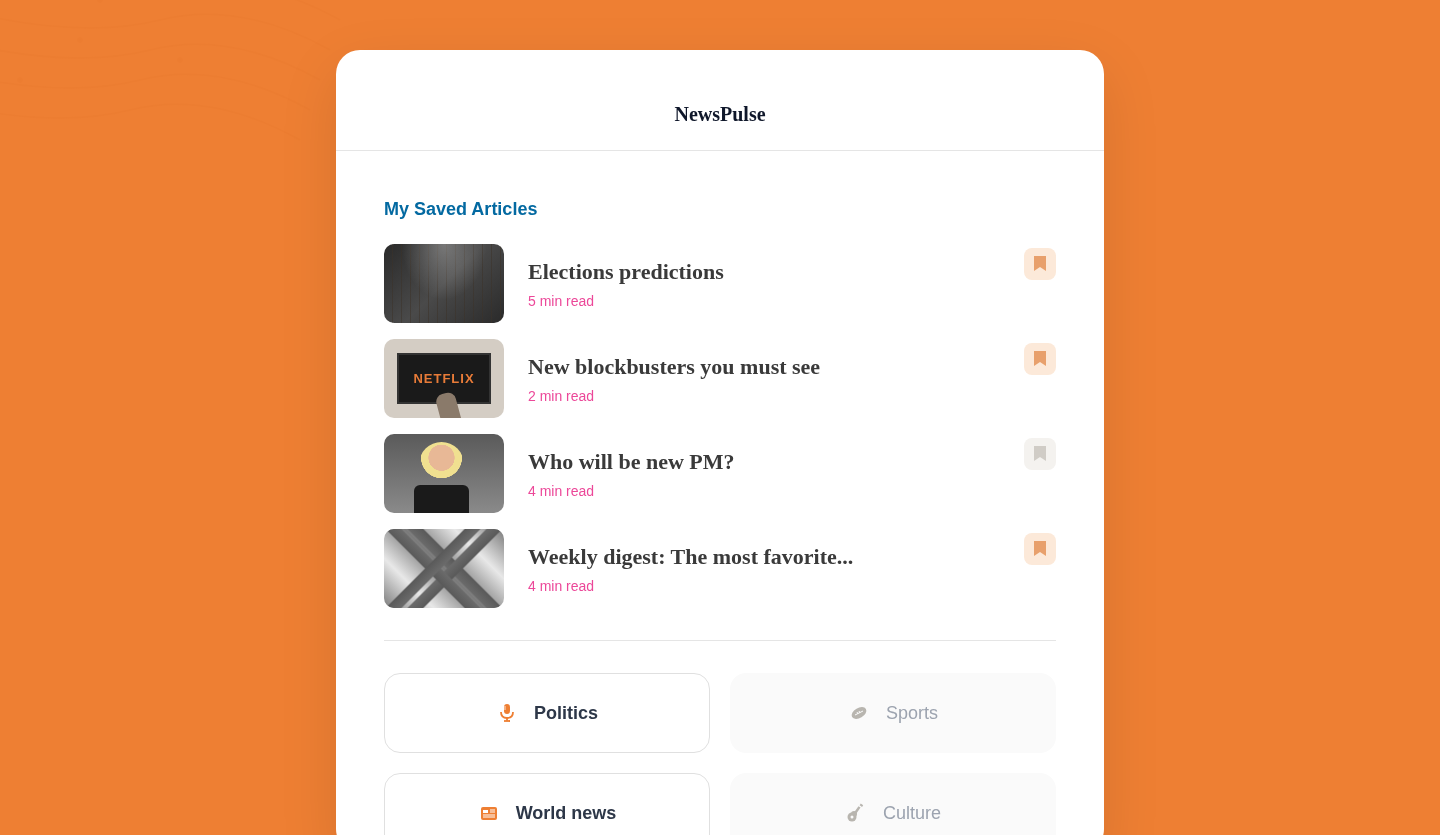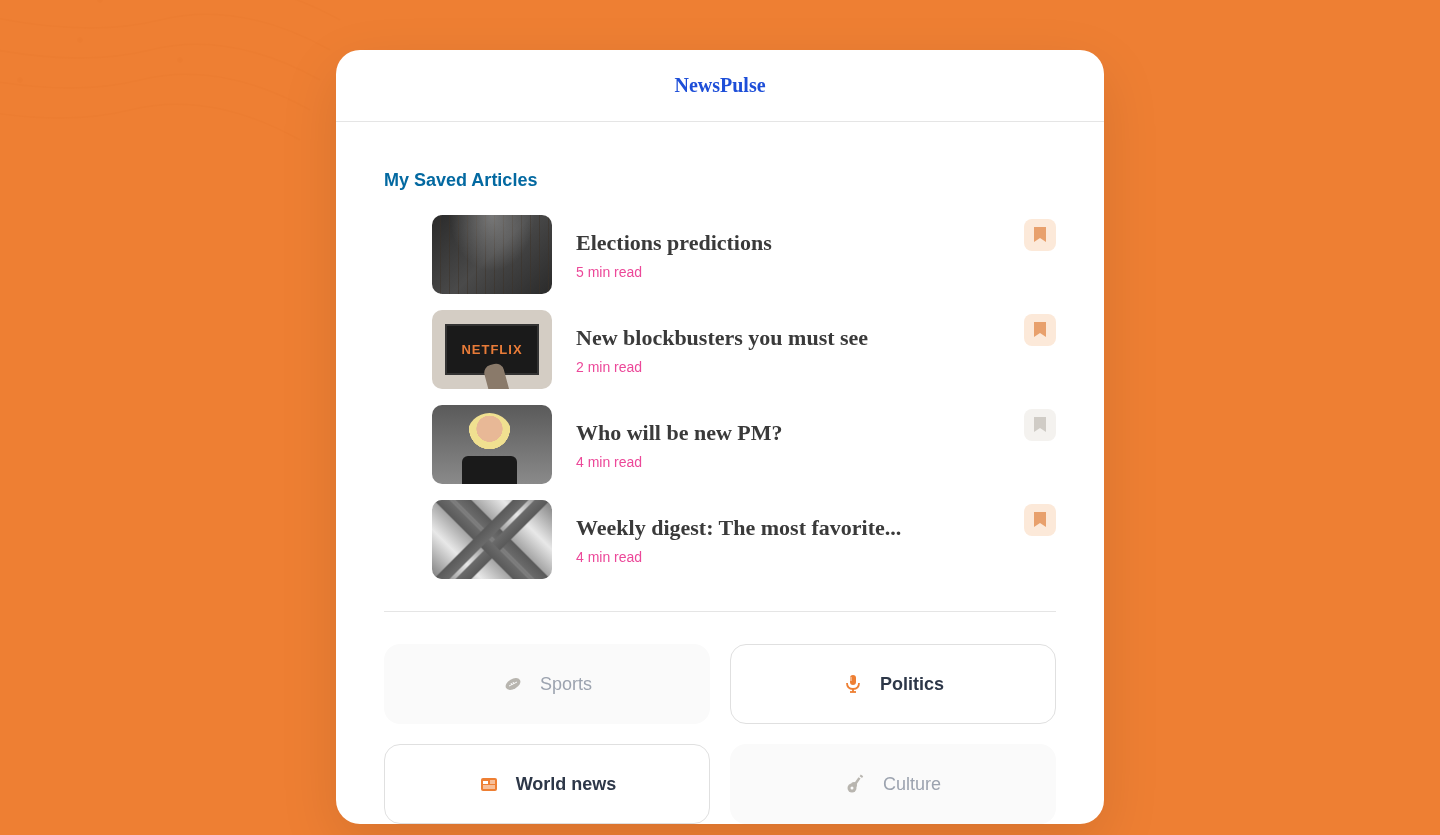--- a/index.html
+++ b/index.html
@@ -46,21 +46,22 @@
     .header {
       padding: 24px 0;
       border-bottom: 1px solid #e5e5e5;
       text-align: center;
     }
     
     .app-title {
       font-family: Georgia, serif;
       font-weight: bold;
       font-size: 20px;
-      color: #1d4ed8;
+      color: #0f172a;
+      margin-top: 29px;
     }
     
     .content {
       padding: 48px 48px 0 48px;
     }
     
     .section-title {
       font-family: -apple-system, BlinkMacSystemFont, 'Segoe UI', sans-serif;
       font-weight: 700;
       font-size: 18px;
@@ -73,21 +74,20 @@
       flex-direction: column;
       gap: 16px;
       padding-bottom: 32px;
     }
     
     .article-item {
       display: flex;
       align-items: center;
       gap: 24px;
       cursor: pointer;
-      margin-left: 48px;
     }
     
     .article-thumb {
       width: 120px;
       height: 79px;
       border-radius: 10px;
       flex-shrink: 0;
       background-size: cover;
       background-position: center;
     }
@@ -352,46 +352,46 @@
         </div>
       </div>
 
     </div>
 
     <div class="divider"></div>
 
 
     <div class="categories-grid">
 
-      <div class="category-btn inactive">
-        <span class="category-icon">
-          <svg viewBox="0 0 22 22">
-            <ellipse cx="11" cy="11" rx="8" ry="5" transform="rotate(-30 11 11)" fill="#b8b5af"></ellipse>
-            <line x1="7" y1="13" x2="15" y2="9" stroke="#fafafa" stroke-width="1"></line>
-            <line x1="9" y1="10" x2="10" y2="12" stroke="#fafafa" stroke-width="1"></line>
-            <line x1="11" y1="9" x2="12" y2="11" stroke="#fafafa" stroke-width="1"></line>
-          </svg>
-        </span>
-        <span>Sports</span>
-      </div>
-
       <div class="category-btn active">
         <span class="category-icon">
           <svg viewBox="0 0 22 22">
             <rect x="8" y="2" width="6" height="10" rx="3" fill="#ee7f33"></rect>
             <path d="M 5 10 Q 5 16 11 16 Q 17 16 17 10" stroke="#ee7f33" stroke-width="1.8" fill="none"></path>
             <line x1="11" y1="16" x2="11" y2="19" stroke="#ee7f33" stroke-width="1.8"></line>
             <line x1="8" y1="19" x2="14" y2="19" stroke="#ee7f33" stroke-width="1.8"></line>
             <line x1="8" y1="5" x2="10" y2="5" stroke="#fff" stroke-width="0.8"></line>
             <line x1="8" y1="7" x2="10" y2="7" stroke="#fff" stroke-width="0.8"></line>
           </svg>
         </span>
         <span>Politics</span>
       </div>
 
+      <div class="category-btn inactive">
+        <span class="category-icon">
+          <svg viewBox="0 0 22 22">
+            <ellipse cx="11" cy="11" rx="8" ry="5" transform="rotate(-30 11 11)" fill="#b8b5af"></ellipse>
+            <line x1="7" y1="13" x2="15" y2="9" stroke="#fafafa" stroke-width="1"></line>
+            <line x1="9" y1="10" x2="10" y2="12" stroke="#fafafa" stroke-width="1"></line>
+            <line x1="11" y1="9" x2="12" y2="11" stroke="#fafafa" stroke-width="1"></line>
+          </svg>
+        </span>
+        <span>Sports</span>
+      </div>
+
       <div class="category-btn active">
         <span class="category-icon">
           <svg viewBox="0 0 22 22">
             <rect x="3" y="5" width="16" height="13" rx="2" fill="#ee7f33"></rect>
             <rect x="5" y="8" width="5" height="3" fill="#fff"></rect>
             <line x1="12" y1="8" x2="17" y2="8" stroke="#fff" stroke-width="1.2"></line>
             <line x1="12" y1="10" x2="17" y2="10" stroke="#fff" stroke-width="1.2"></line>
             <line x1="5" y1="13" x2="17" y2="13" stroke="#fff" stroke-width="1.2"></line>
             <line x1="5" y1="15" x2="17" y2="15" stroke="#fff" stroke-width="1.2"></line>
           </svg>

